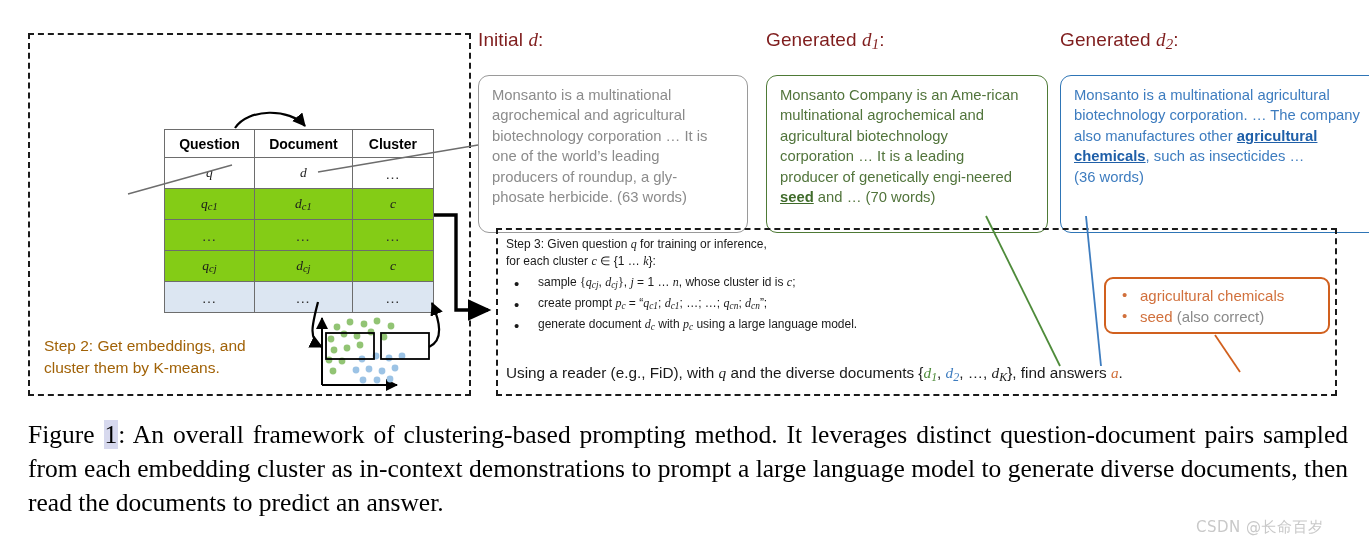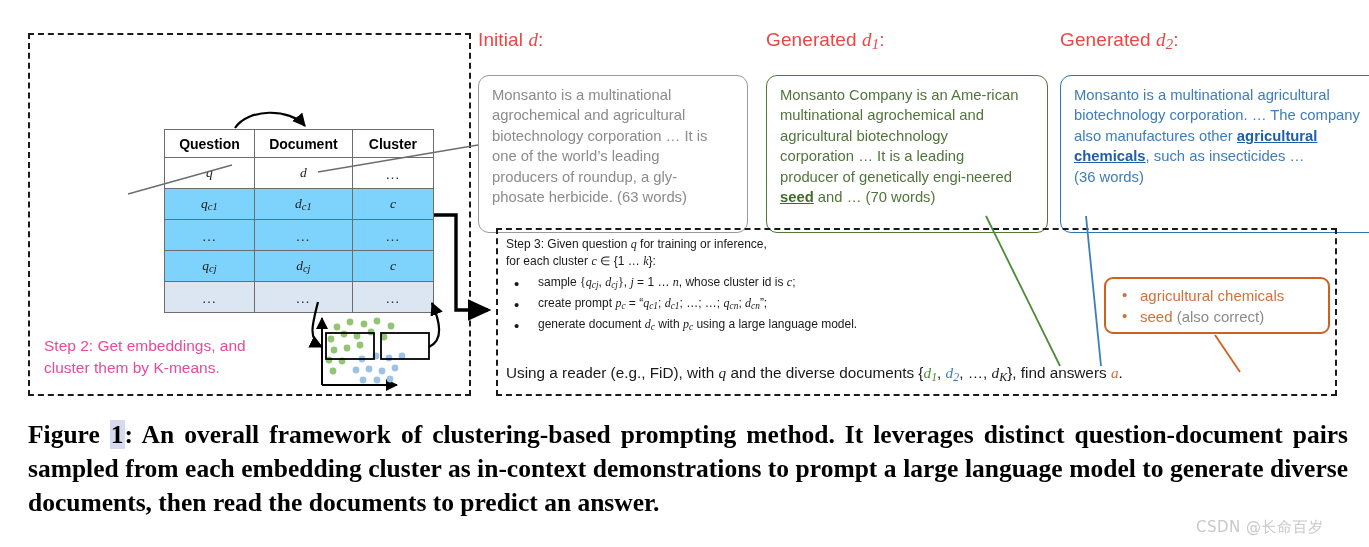--- a/index.html
+++ b/index.html
@@ -19,21 +19,21 @@
     left:28px;top:33px;width:443px;height:363px;
     border:2px dashed #1a1a1a;
     box-sizing:border-box;
   }
   #step1-text{
     left:60px;top:48px;width:330px;
     font-size:15.5px;line-height:1.42;color:#1a1a1a;
   }
   #step2-text{
     left:44px;top:335px;width:265px;
-    font-size:15.5px;line-height:1.42;color:#ec4899;
+    font-size:15.5px;line-height:1.42;color:#a16207;
   }
   .mi{font-family:"Liberation Serif", serif;font-style:italic;}
   .mi-sub{font-family:"Liberation Serif", serif;font-style:italic;font-size:0.78em;vertical-align:-0.22em;}
   .mup{font-family:"Liberation Serif", serif;font-style:normal;}
 
   
   #question-callout{
     left:40px;top:190px;width:120px;
     font-size:15.5px;line-height:1.45;
   }
@@ -49,29 +49,29 @@
     border:1px solid #6d6d6d;
     text-align:center;
     height:30px;
     padding:0 2px;
     font-weight:normal;
   }
   #qdc-table th{font-weight:bold;font-size:14px;color:#000;height:27px;}
   #qdc-table .col-q{width:90px;}
   #qdc-table .col-d{width:98px;}
   #qdc-table .col-c{width:82px;}
-  tr.green-row td{background:#7dd3fc;}
+  tr.green-row td{background:#84cc16;}
   tr.blue-row td{background:#dce6f2;}
   tr.green-first td{border-top:2.5px solid #000;}
   tr.green-last td{border-bottom:2.5px solid #000;}
   .ell{letter-spacing:1px;font-size:15px;color:#333;}
 
   
   .doc-title{
-    font-size:19px;color:#ef4444;letter-spacing:.1px;
+    font-size:19px;color:#7f1d1d;letter-spacing:.1px;
   }
   .doc-box{
     box-sizing:border-box;
     border-radius:11px;
     padding:9px 26px 8px 13px;
     font-size:14.8px;
     line-height:1.385;
     margin-top:18px;
   }
   #doc0-title{left:478px;top:29px;}
@@ -124,21 +124,20 @@
   #answer-box li{position:relative;padding-left:24px;}
   #answer-box li:before{content:"\2022";position:absolute;left:6px;top:-1px;}
   #answer-box .muted{color:#8a8a8a;}
 
   
   #caption{
     left:28px;top:418px;width:1320px;
     font-family:"Liberation Serif", serif;
     font-size:25.5px;line-height:1.33;color:#000;
     text-align:justify;
-    font-weight:bold;
   }
   #caption .fignum{background:#d7d9ee;padding:0 1px;}
 
   
   #watermark{
     left:1196px;top:518px;
     font-size:15px;color:#c9c9c9;letter-spacing:.5px;
     font-family:"DejaVu Sans", sans-serif;
   }
 

